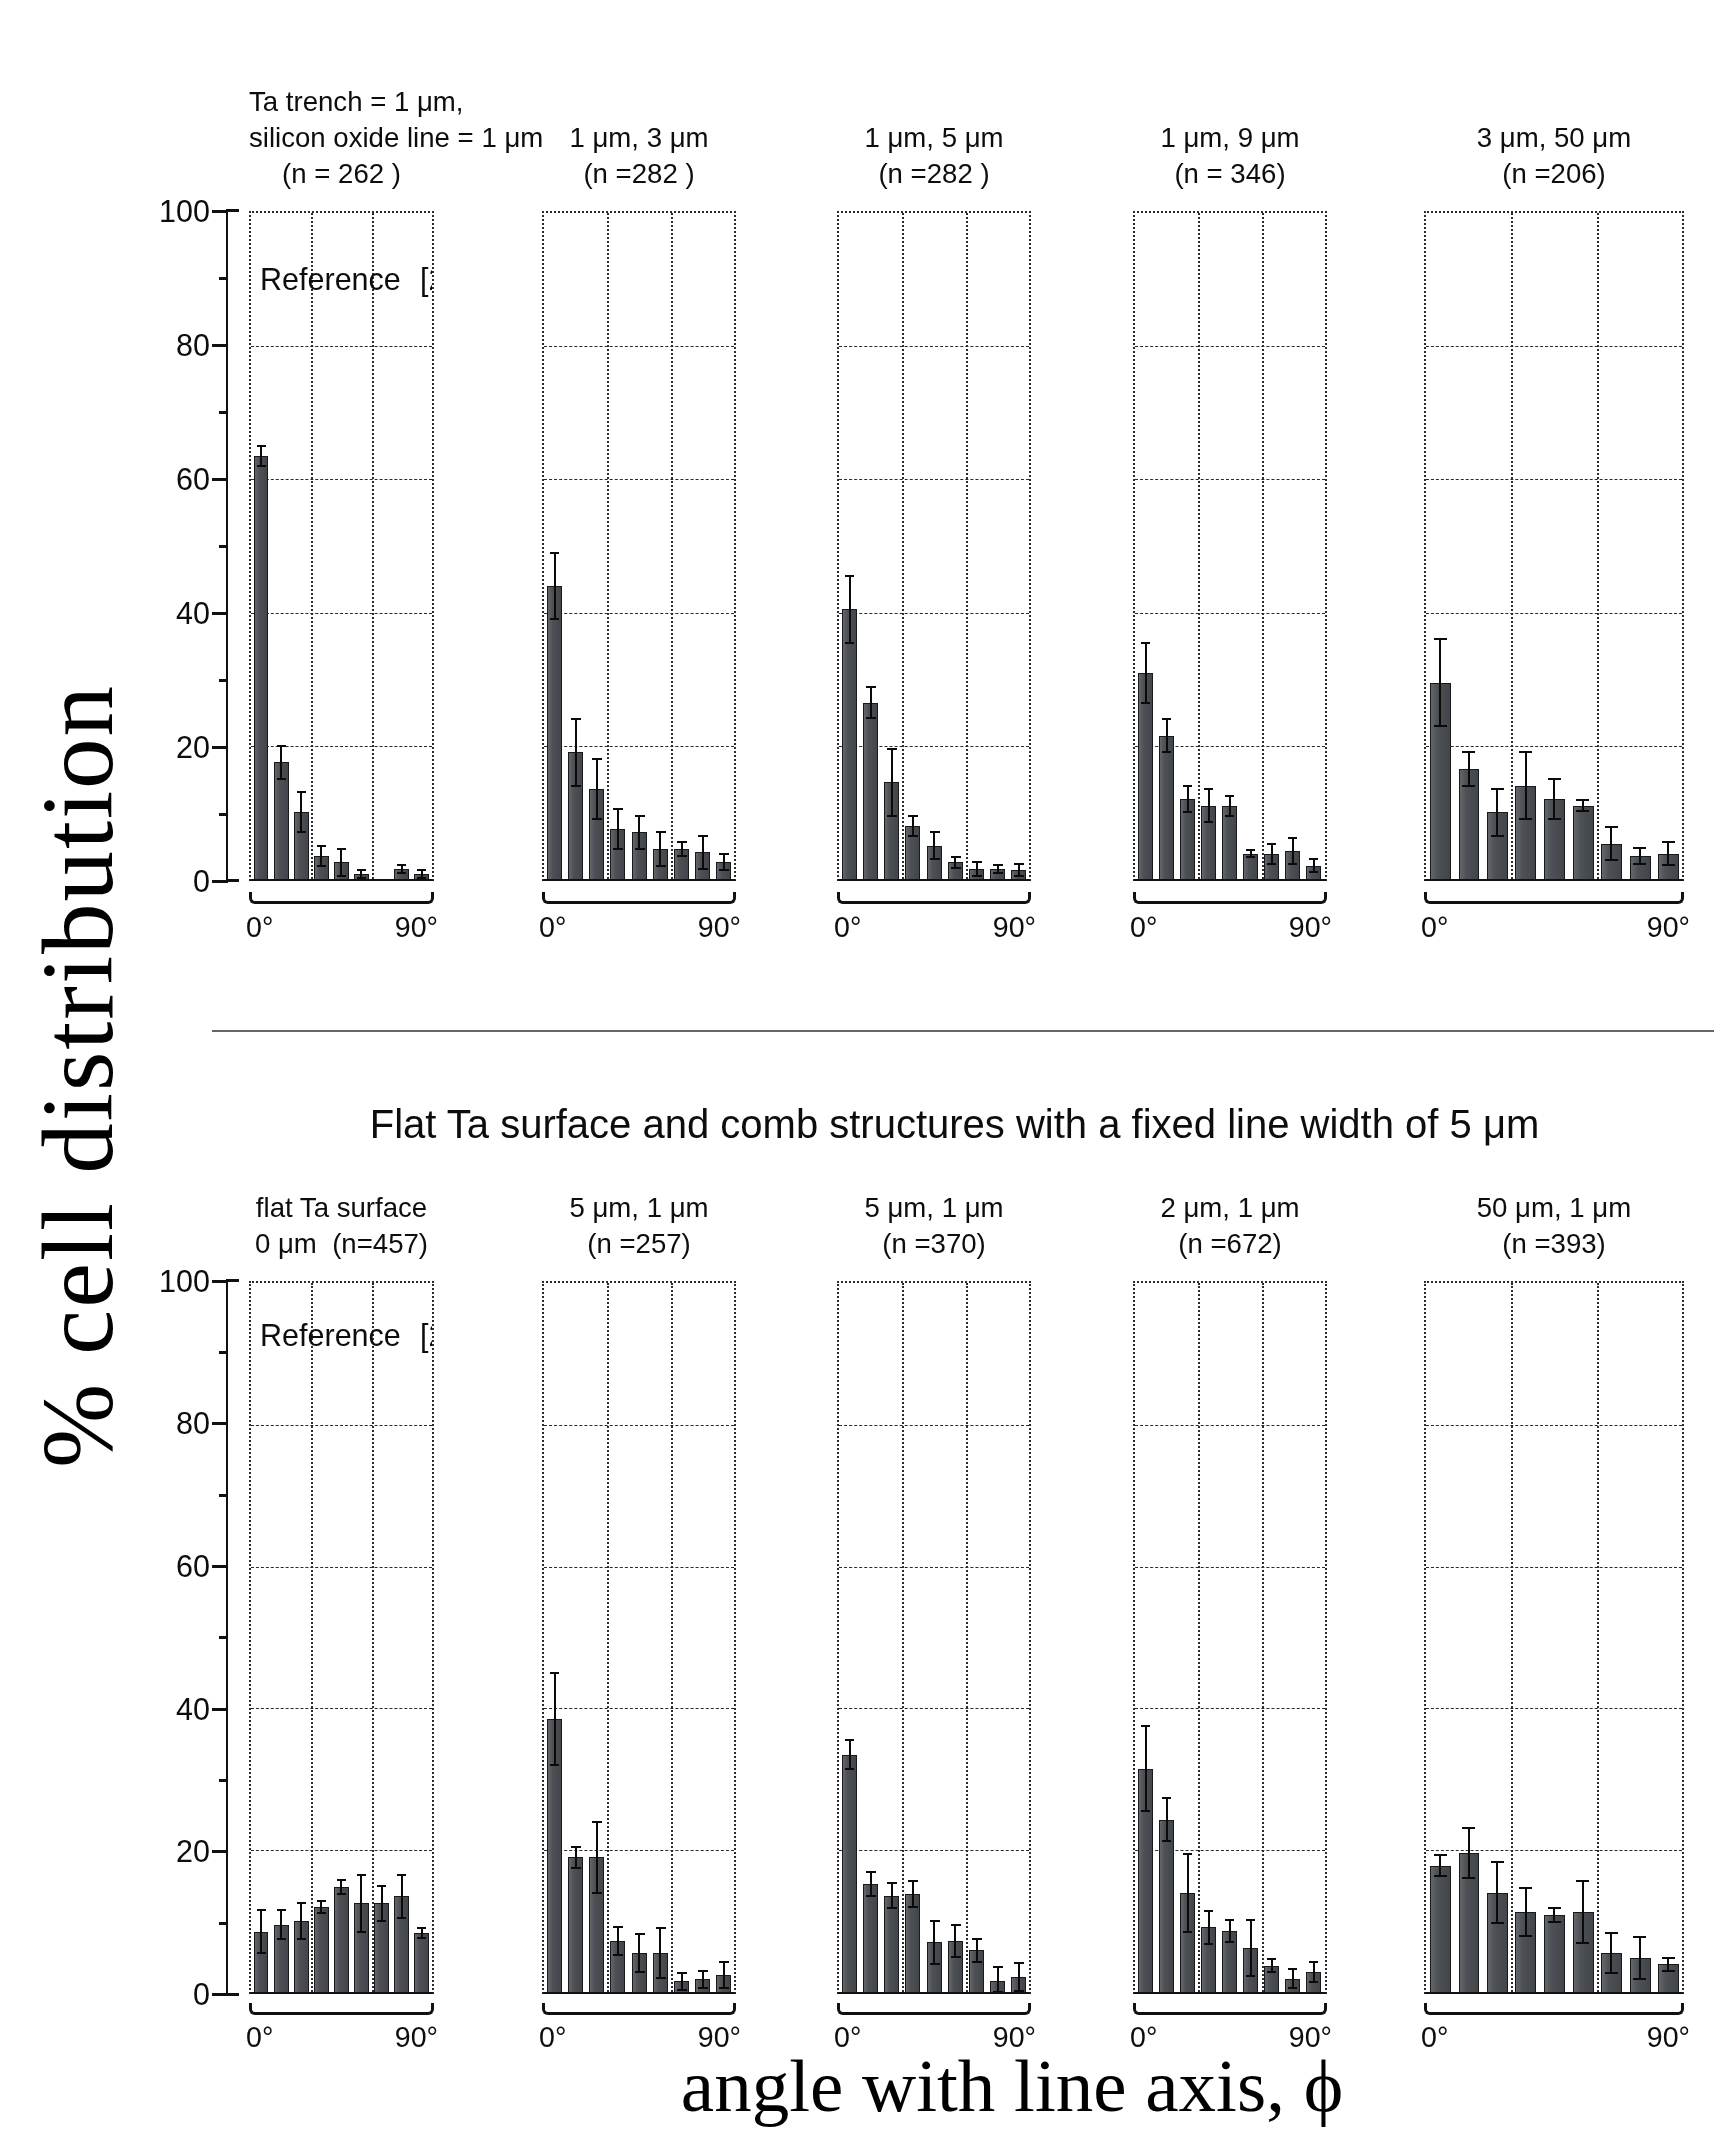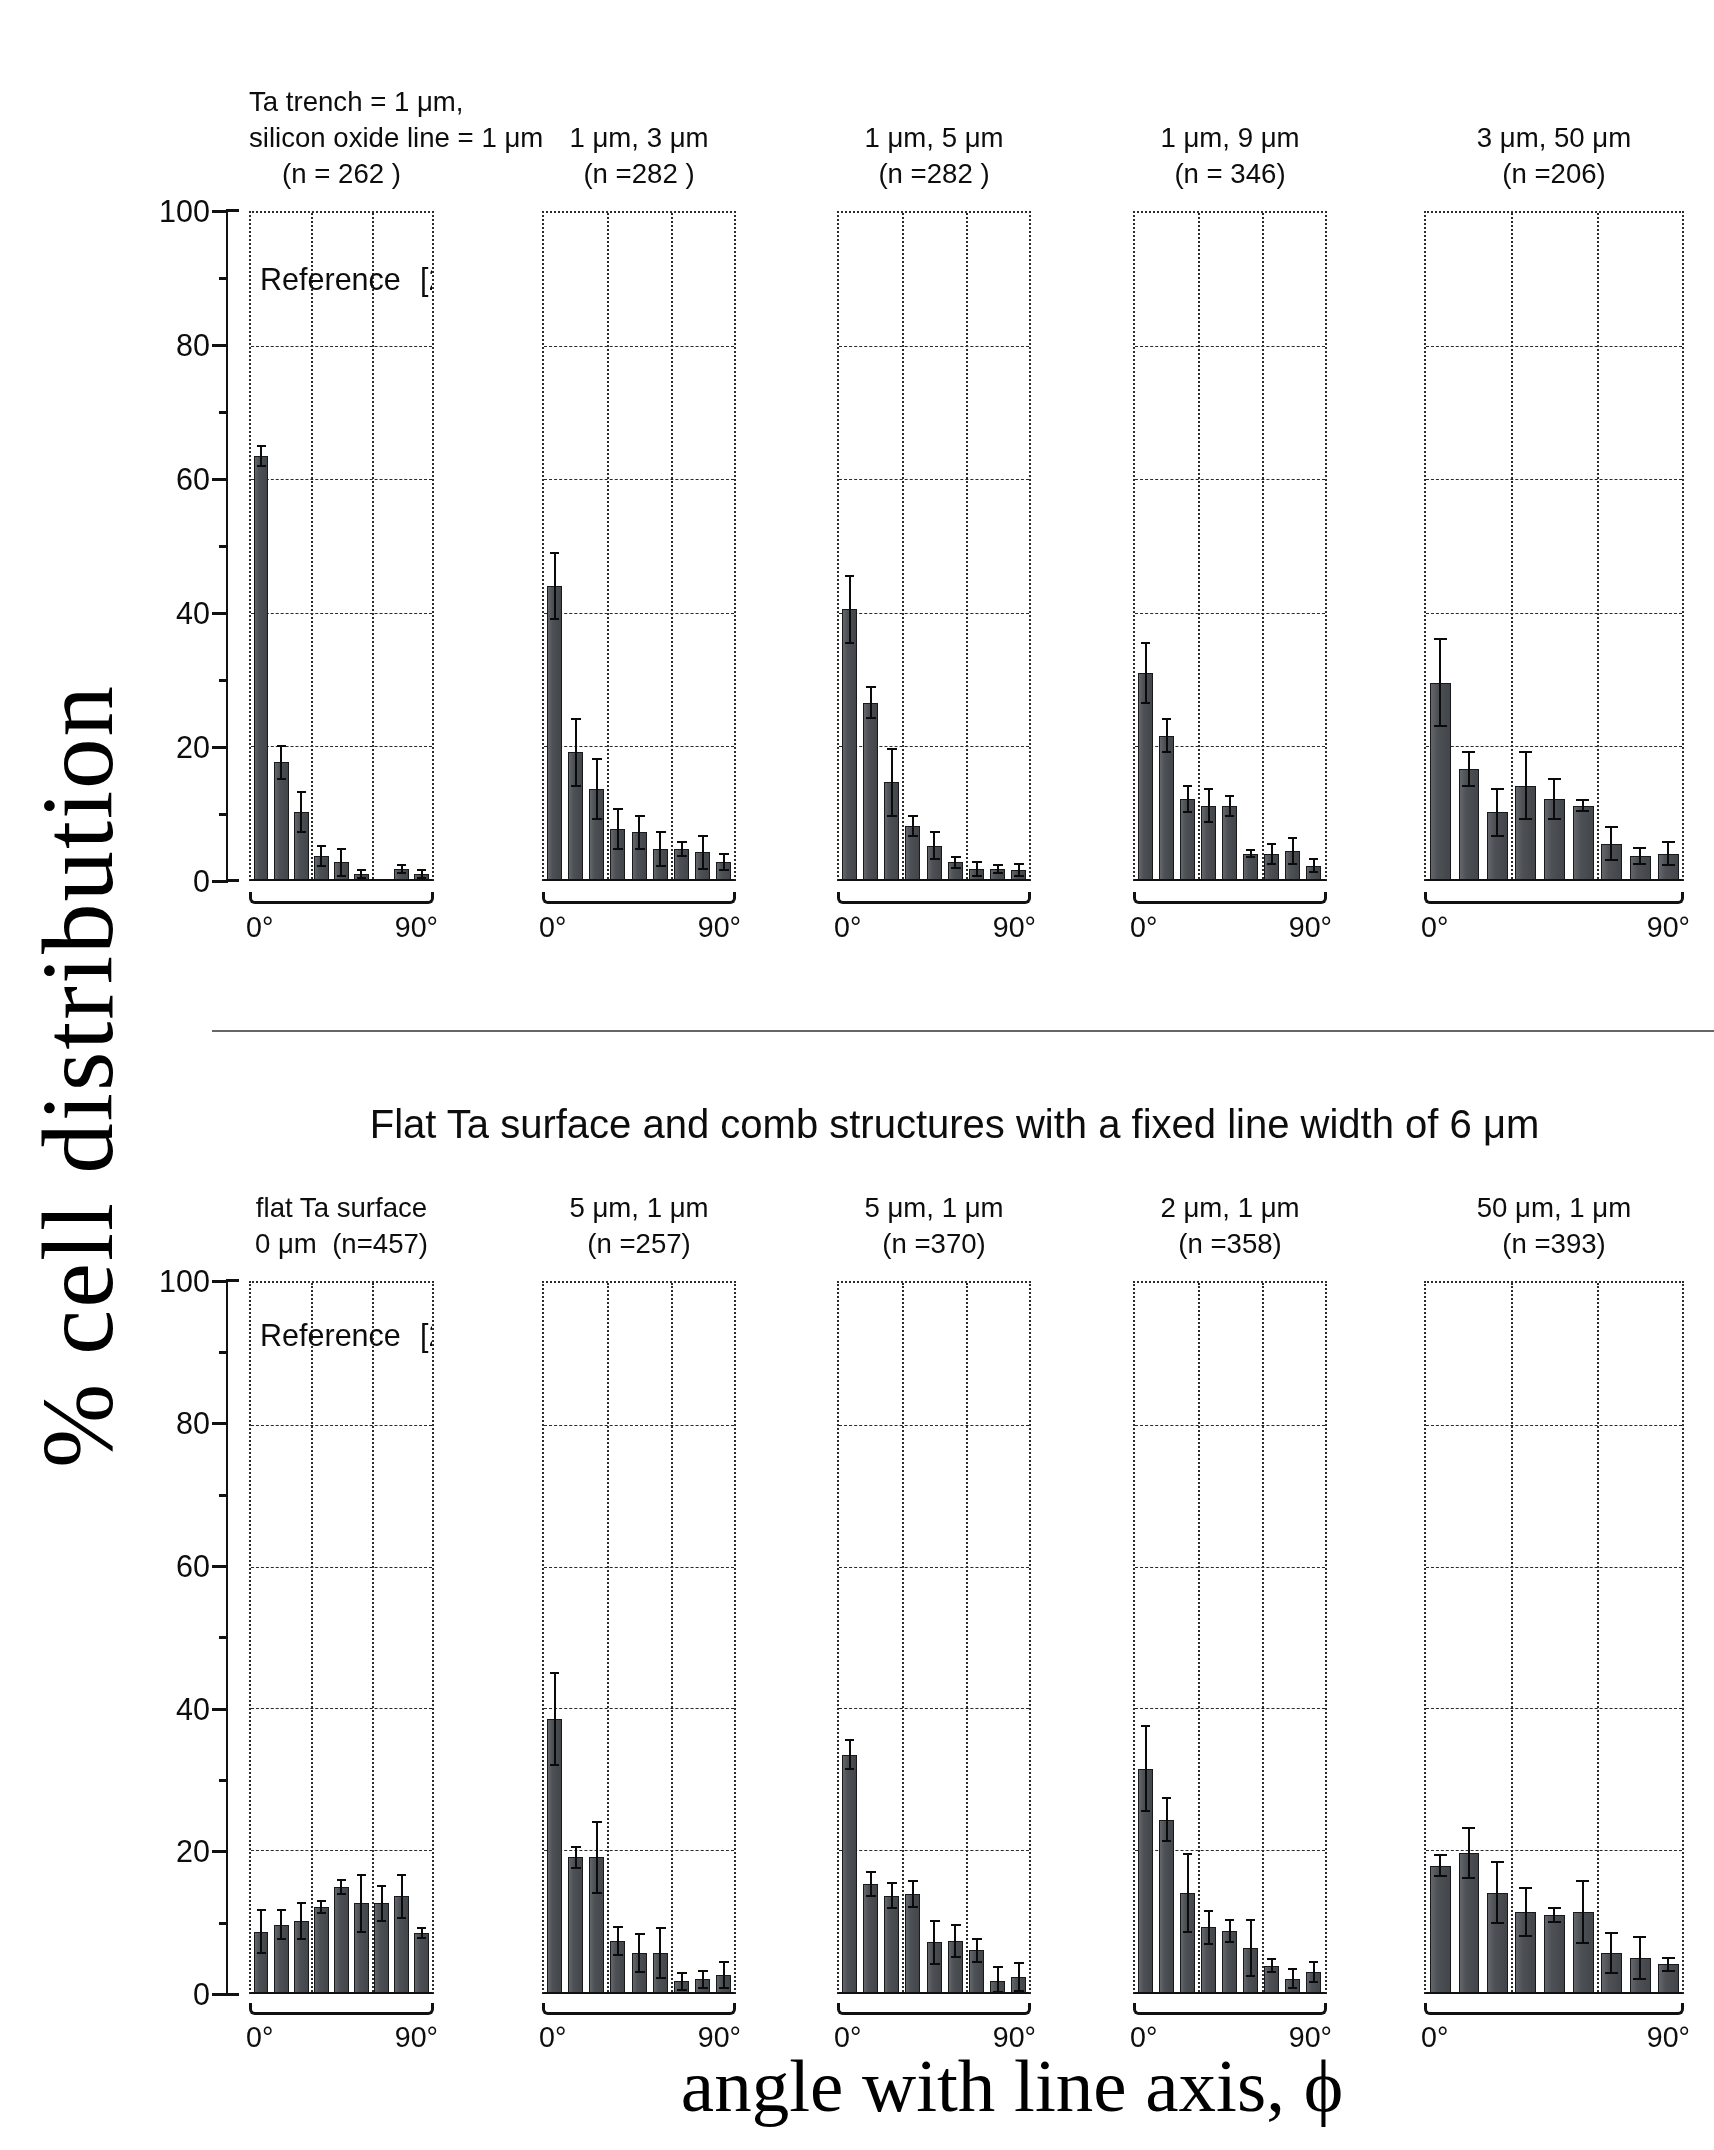--- a/index.html
+++ b/index.html
@@ -108,21 +108,21 @@
     font-size:28.6px;
     color:#0d0d0d;
     white-space:nowrap;
   }
 </style>
 </head>
 <body>
 
 <div id="figure">
   <div class="y-axis-label">% cell distribution</div>
-  <div class="row-title" id="row1-title">Flat Ta surface and comb structures with a fixed line width of 6 μm</div>
+  <div class="row-title" id="row1-title">Flat Ta surface and comb structures with a fixed line width of 5 μm</div>
   <div class="separator"></div>
   <div id="charts-mount">
       <div class="axis-line" style="left: 226px; top: 209px; width: 2px; height: 674px; position: absolute;"></div>
       <div class="tick" style="left: 212px; top: 880px; width: 14.8px; height: 2.5px; position: absolute;"></div>
       <div class="tick" style="left: 226px; top: 879px; width: 12.8px; height: 3px; position: absolute;"></div>
       <div class="y-tick-label" style="left: 121px; top: 881px; position: absolute;">0</div>
       <div class="tick" style="left: 219px; top: 813px; width: 7.9px; height: 2.5px; position: absolute;"></div>
       <div class="tick" style="left: 212px; top: 746px; width: 14.8px; height: 2.5px; position: absolute;"></div>
       <div class="y-tick-label" style="left: 121px; top: 747px; position: absolute;">20</div>
       <div class="tick" style="left: 219px; top: 679px; width: 7.9px; height: 2.5px; position: absolute;"></div>
@@ -560,21 +560,21 @@
         <div class="bar" style="left: 172px; width: 15.2px; height: 2.1%; position: absolute;"></div>
         <div class="err-line" style="left: 179px; bottom: 0.1%; height: 4%; position: absolute;"></div>
         <div class="err-cap" style="left: 175px; bottom: calc(4.1% - 1px); width: 9.5px; position: absolute;"></div>
         <div class="err-cap" style="left: 175px; bottom: calc(0.1% - 1px); width: 9.5px; position: absolute;"></div>
       </div>
       <div class="x-bracket" style="left: 837px; top: 2003px; width: 194px; position: absolute;"></div>
       <div class="x-tick-label" style="left: 834px; top: 2021px; position: absolute;">0°</div>
       <div class="x-tick-label" style="left: 977px; top: 2021px; width: 59px; text-align: right; position: absolute;">90°</div>
       <div class="subplot-title" style="left: 1133px; width: 194px; top: 1190px; position: absolute;">
         <div>2 μm, 1 μm</div>
-        <div>(n =358)</div>
+        <div>(n =672)</div>
       </div>
       <div class="plot-area" style="left: 1133px; top: 1281px; width: 194px; height: 713px; position: absolute;">
         <div class="gridline-v" style="left: 33.33%; position: absolute;"></div>
         <div class="gridline-v" style="left: 66.67%; position: absolute;"></div>
         <div class="gridline-h" style="top: 80%; position: absolute;"></div>
         <div class="gridline-h" style="top: 60%; position: absolute;"></div>
         <div class="gridline-h" style="top: 40%; position: absolute;"></div>
         <div class="gridline-h" style="top: 20%; position: absolute;"></div>
         <div class="bar" style="left: 2.9px; width: 15px; height: 31.5%; position: absolute;"></div>
         <div class="err-line" style="left: 9.5px; bottom: 25.5%; height: 12%; position: absolute;"></div>

